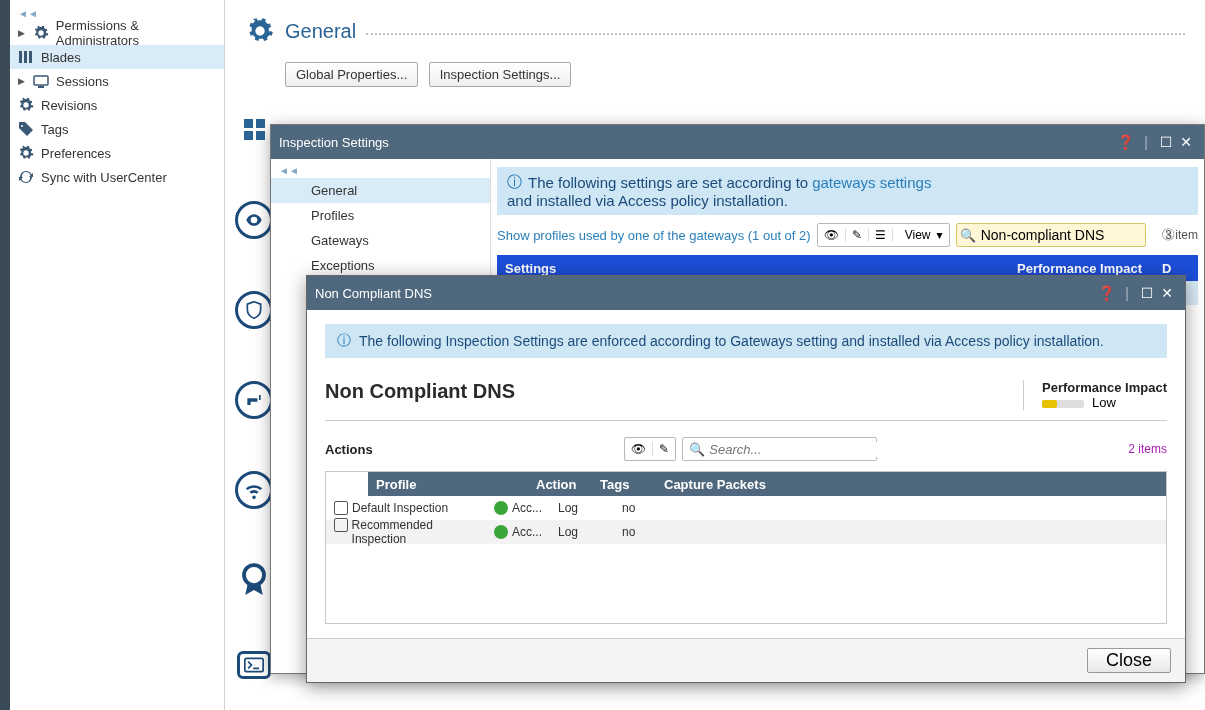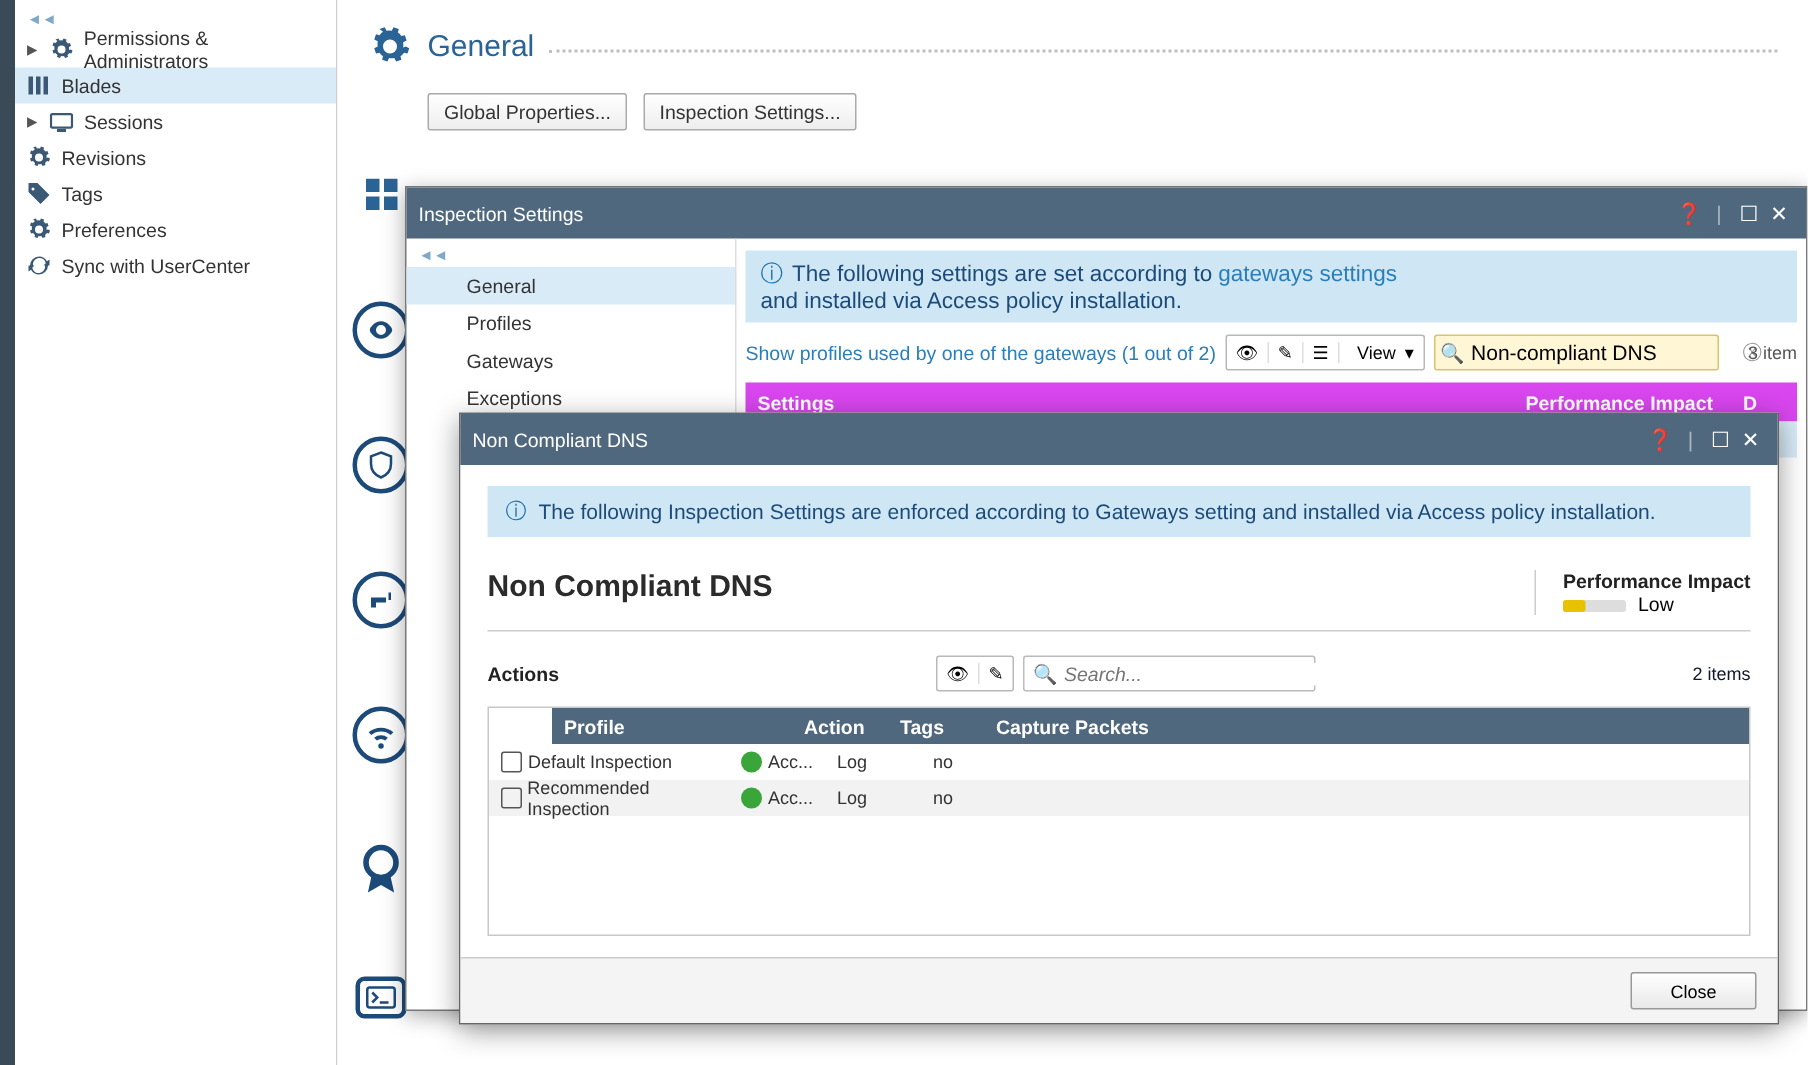--- a/index.html
+++ b/index.html
@@ -48,21 +48,21 @@
 .insp-toolbar { display: flex; align-items: center; margin: 8px 0; gap: 6px; font-size: 13px; }
 .link-blue { color: #2a7fba; cursor: pointer; }
 .btn-grp { border: 1px solid #b8b8b8; border-radius: 2px; display: flex; align-items: center; background: #fff; height: 24px; }
 .btn-grp span { padding: 0 6px; border-right: 1px solid #ddd; display: flex; align-items: center; font-size: 12px; cursor: pointer; }
 .btn-grp span:last-child { border-right: none; }
 .search-box { border: 1px solid #d8c46a; background: #fff6d6; border-radius: 2px; display: flex; align-items: center; height: 24px; padding: 0 4px; width: 190px; }
 .search-box .sic { color: #555; margin-right: 4px; }
 .search-box input { border: none; background: transparent; outline: none; flex: 1; font-size: 14px; }
 .search-box .clr { color: #999; cursor: pointer; }
 .item-count { margin-left: auto; color: #555; font-size: 12px; }
-.tbl-hdr { background: #d946ef; color: #fff; display: flex; font-size: 13px; font-weight: 600; height: 26px; align-items: center; }
+.tbl-hdr { background: #1d4ed8; color: #fff; display: flex; font-size: 13px; font-weight: 600; height: 26px; align-items: center; }
 .tbl-hdr .c1 { width: 520px; padding-left: 8px; }
 .tbl-hdr .c2 { width: 145px; }
 .tbl-hdr .c3 { flex: 1; }
 .tbl-row { display: flex; align-items: center; height: 24px; background: #d8ebf7; font-size: 13px; color: #333; }
 .tbl-row .c1 { width: 520px; padding-left: 8px; display: flex; align-items: center; }
 
 
 .dns-dlg { position: absolute; left: 306px; top: 275px; width: 880px; height: 408px; background: #f4f4f4; box-shadow: 0 4px 18px rgba(0,0,0,.4); border: 1px solid #666; display: flex; flex-direction: column; }
 .dns-dlg .pane-title { background: #4f687e; }
 .dns-content { flex: 1; padding: 14px 18px; background: #fff; margin: 0; display: flex; flex-direction: column; }
@@ -79,25 +79,25 @@
 .actions-row .center { flex: 1; display: flex; justify-content: center; gap: 6px; }
 .plain-search { border: 1px solid #bbb; border-radius: 2px; display: flex; align-items: center; height: 24px; padding: 0 6px; width: 195px; background: #fff; }
 .plain-search .sic { color: #555; margin-right: 4px; }
 .plain-search input { border: none; outline: none; flex: 1; font-size: 13px; font-style: italic; color: #555; }
 .dns-tbl-wrap { margin-top: 10px; border: 1px solid #c8c8c8; flex: 1; background: #fff; }
 .dns-tbl-hdr { background: #4f687e; color: #fff; display: flex; height: 24px; align-items: center; font-size: 13px; font-weight: 600; margin-left: 42px; }
 .dns-tbl-hdr div { padding-left: 8px; }
 .dcol1 { width: 160px; } .dcol2 { width: 64px; } .dcol3 { width: 64px; } .dcol4 { flex: 1; }
 .dns-row { display: flex; height: 24px; align-items: center; font-size: 12px; color: #333; }
 .dns-row.alt { background: #f2f2f2; }
-.dns-row div { padding-left: 8px; display: flex; align-items: center; gap: 4px; }
+.dns-row div { padding-left: 8px; display: flex; align-items: flex-start; gap: 4px; }
 .dns-row .dcol2 .acc-ic { width: 14px; height: 14px; background: #3aa63a; border-radius: 50%; display: inline-block; position: relative; }
 .dns-row .dcol1 .prof-ic { width: 14px; height: 14px; border: 1px solid #555; border-radius: 2px; display: inline-block; }
 .dns-footer { height: 44px; border-top: 1px solid #ccc; background: #f4f4f4; display: flex; align-items: center; justify-content: flex-end; padding: 0 14px; }
-.dns-footer button { width: 84px; height: 25px; border: 1px solid #999; background: linear-gradient(#fff,#e8e8e8); border-radius: 2px; font-size: 12px; cursor: pointer; }
+.dns-footer button { width: 84px; height: 25px; border: 1px solid #999; background: linear-gradient(#fff,#e8e8e8); border-radius: 2px; font-size: 18px; cursor: pointer; }
 
 svg { display: block; }
 </style>
 </head>
 <body>
 
 <div class="left-stripe"></div>
 
 <div class="sidebar">
   <div class="collapse-chevron">◄◄</div>
@@ -312,21 +312,21 @@
       <div class="center">
         <div class="btn-grp">
           <span>👁</span>
           <span>✎</span>
         </div>
         <div class="plain-search">
           <span class="sic">🔍</span>
           <input placeholder="Search..." style="">
         </div>
       </div>
-      <span style="color:#0f172a;font-size:12px">2 items</span>
+      <span style="color:#a21caf;font-size:12px">2 items</span>
     </div>
     <div class="dns-tbl-wrap">
       <div class="dns-tbl-hdr">
         <div class="dcol1">Profile</div>
         <div class="dcol2">Action</div>
         <div class="dcol3">Tags</div>
         <div class="dcol4">Capture Packets</div>
       </div>
       <div class="dns-row">
         <div class="dcol1">

